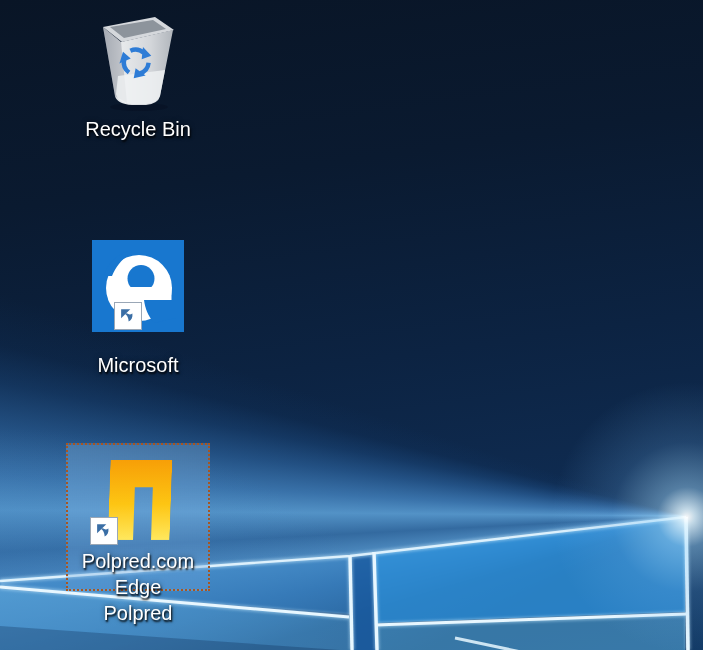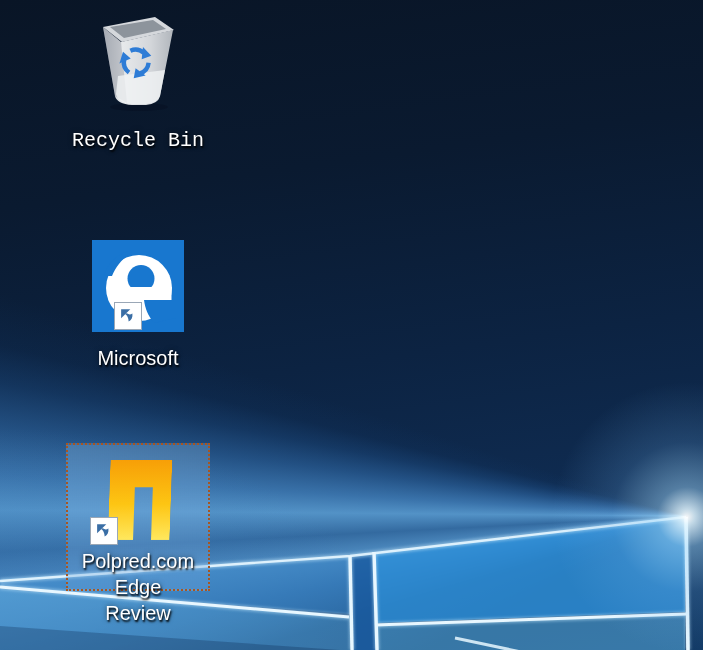--- a/index.html
+++ b/index.html
@@ -46,21 +46,21 @@
   .cell-edge{left:66px;top:238px;}
   .cell-polpred{
     left:66px;top:443px;height:148px;
     border:2px dotted #a9551f;
     background:linear-gradient(180deg,rgba(150,200,240,0.30),rgba(110,165,220,0.32));
   }
   .icon-label{
     font-size:20px;line-height:26px;color:#ffffff;text-align:center;white-space:nowrap;
     text-shadow:1px 2px 2px rgba(0,0,0,0.95),0 0 5px rgba(0,0,0,0.55);
   }
-  .lbl-gap{margin-top:16px;font-family:Liberation Mono, monospace;}
+  .lbl-gap{margin-top:4px;}
   
   .bin-wrap{width:88px;height:100px;}
   
   .edge-tile{
     position:relative;width:92px;height:92px;margin-top:2px;
     background:#1877cf;
   }
   
   .pp-icon-area{position:relative;width:100%;height:95px;flex:none;}
   .pp-n{
@@ -175,29 +175,29 @@
       <rect x="16.5" y="47" width="63" height="13" fill="#ffffff"></rect>
       <path d="M12,36 C16,21 28,12 42,10 C32,17 24,26 20,36 Z" fill="#1877cf"></path>
     </svg>
     <div class="shortcut shortcut-edge">
       <svg width="22" height="22" viewBox="0 0 24 24">
         <path d="M4.5,4.5 L14.5,4.5 L4.5,14.5 Z" fill="#3a6ea5"></path>
         <path d="M8.5,9.5 C11,11 12.7,13.8 12.7,18 C15.8,16.8 17.3,13.5 16.8,9.3 C14.6,10.6 12.8,10.6 10.8,9 Z" fill="#3a6ea5"></path>
       </svg>
     </div>
   </div>
-  <div class="icon-label" style="margin-top:13px">Microsoft</div>
+  <div class="icon-label" style="margin-top:20px">Microsoft</div>
 </div>
 
 <div class="cell cell-polpred">
   <div class="pp-icon-area">
     <div class="pp-n"></div>
     <div class="shortcut shortcut-pp">
       <svg width="22" height="22" viewBox="0 0 24 24">
         <path d="M4.5,4.5 L14.5,4.5 L4.5,14.5 Z" fill="#3a6ea5"></path>
         <path d="M8.5,9.5 C11,11 12.7,13.8 12.7,18 C15.8,16.8 17.3,13.5 16.8,9.3 C14.6,10.6 12.8,10.6 10.8,9 Z" fill="#3a6ea5"></path>
       </svg>
     </div>
   </div>
   <div class="icon-label" style="margin-top:8px">Polpred.com</div>
   <div class="icon-label">Edge</div>
-  <div class="icon-label">Review</div>
+  <div class="icon-label">Polpred</div>
 </div>
 
 </body></html>

